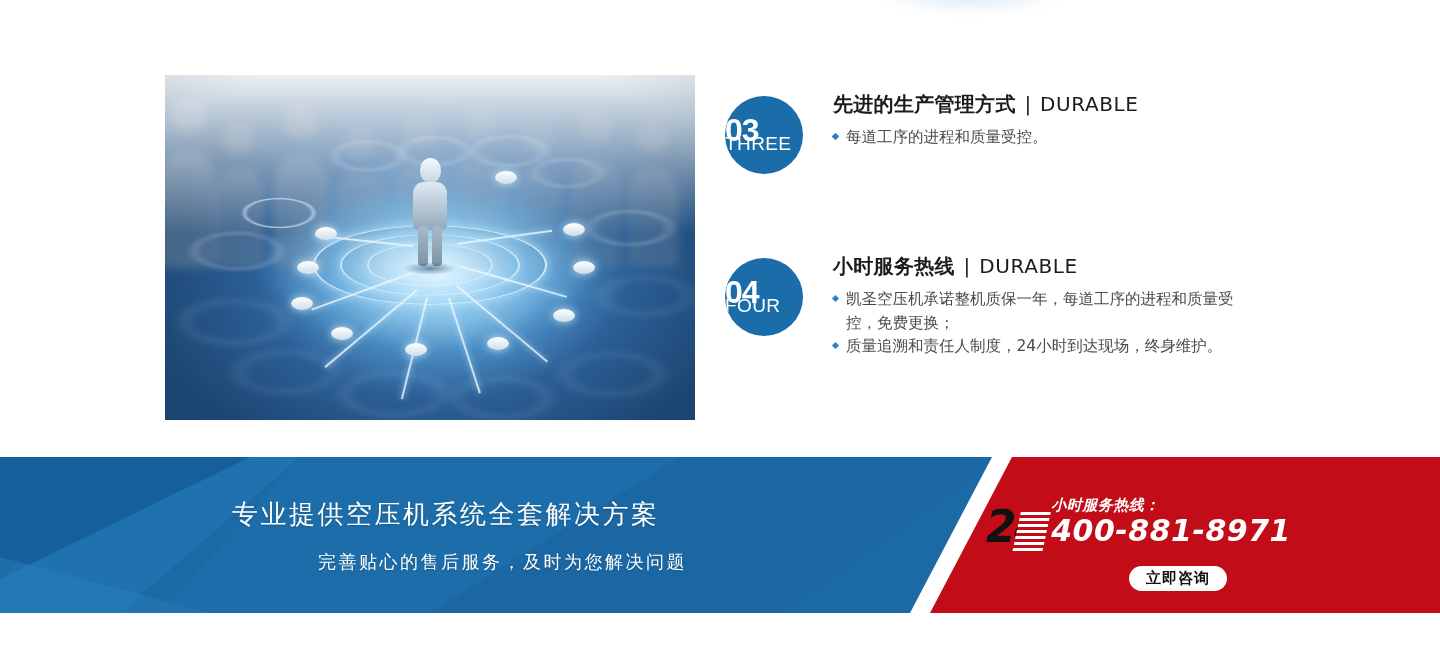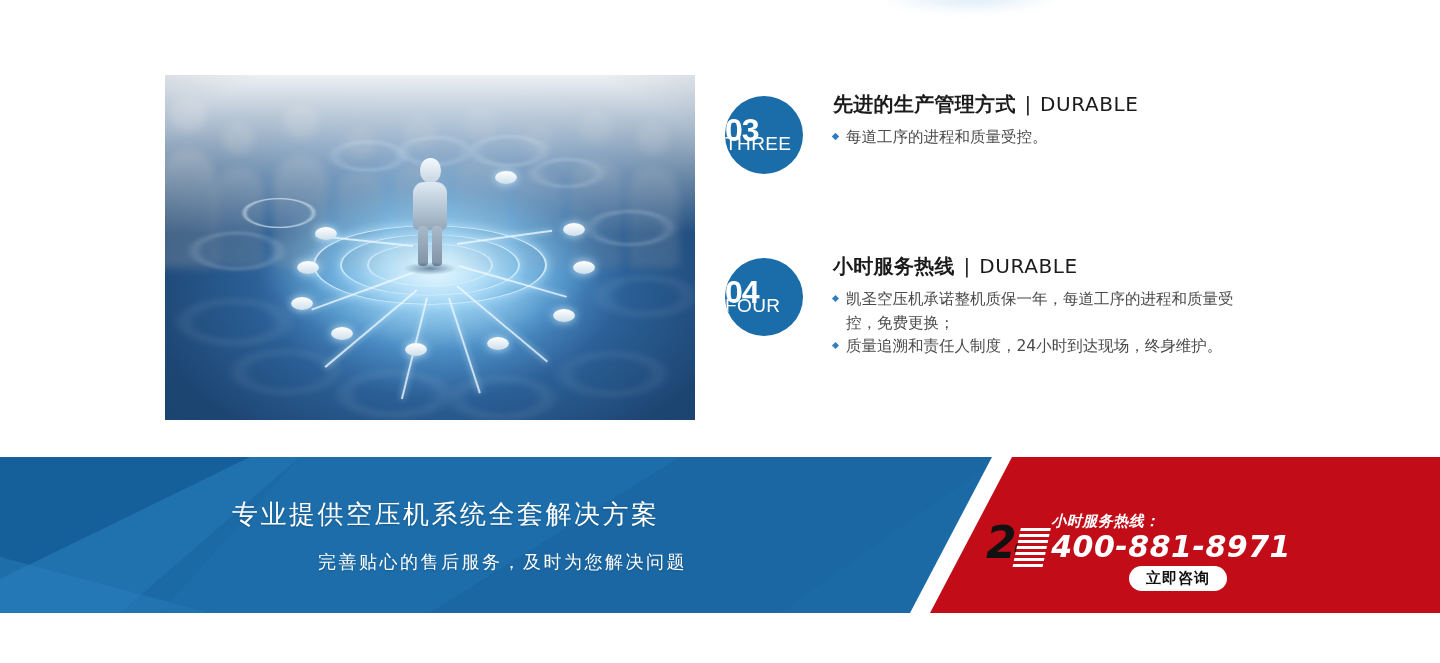--- a/index.html
+++ b/index.html
@@ -185,21 +185,21 @@
     position:relative;font-size:44px;font-weight:bold;font-style:italic;
     color:#111111;line-height:.9;letter-spacing:-2px;
     font-family:"DejaVu Sans","Liberation Sans",sans-serif;
     padding-right:2px;
   }
   .num24 .stripes{
     position:absolute;right:-2px;top:2px;width:30px;height:42px;
     background:repeating-linear-gradient(0deg,#ffffff 0 3px,#c20d18 3px 6px);
     transform:skewX(-12deg);
   }
-  .c-right{margin-left:6px;margin-bottom:1px;margin-top:16px;}
+  .c-right{margin-left:6px;margin-bottom:1px;}
   .c-label{
     font-size:15px;font-style:italic;font-weight:bold;color:#ffffff;
     letter-spacing:.5px;line-height:1;margin-bottom:3px;
     font-family:"DejaVu Sans","Liberation Sans",sans-serif;
   }
   .c-phone{
     font-size:30px;font-style:italic;font-weight:bold;color:#ffffff;
     letter-spacing:.5px;line-height:1;
     font-family:"DejaVu Sans","Liberation Sans",sans-serif;
   }

